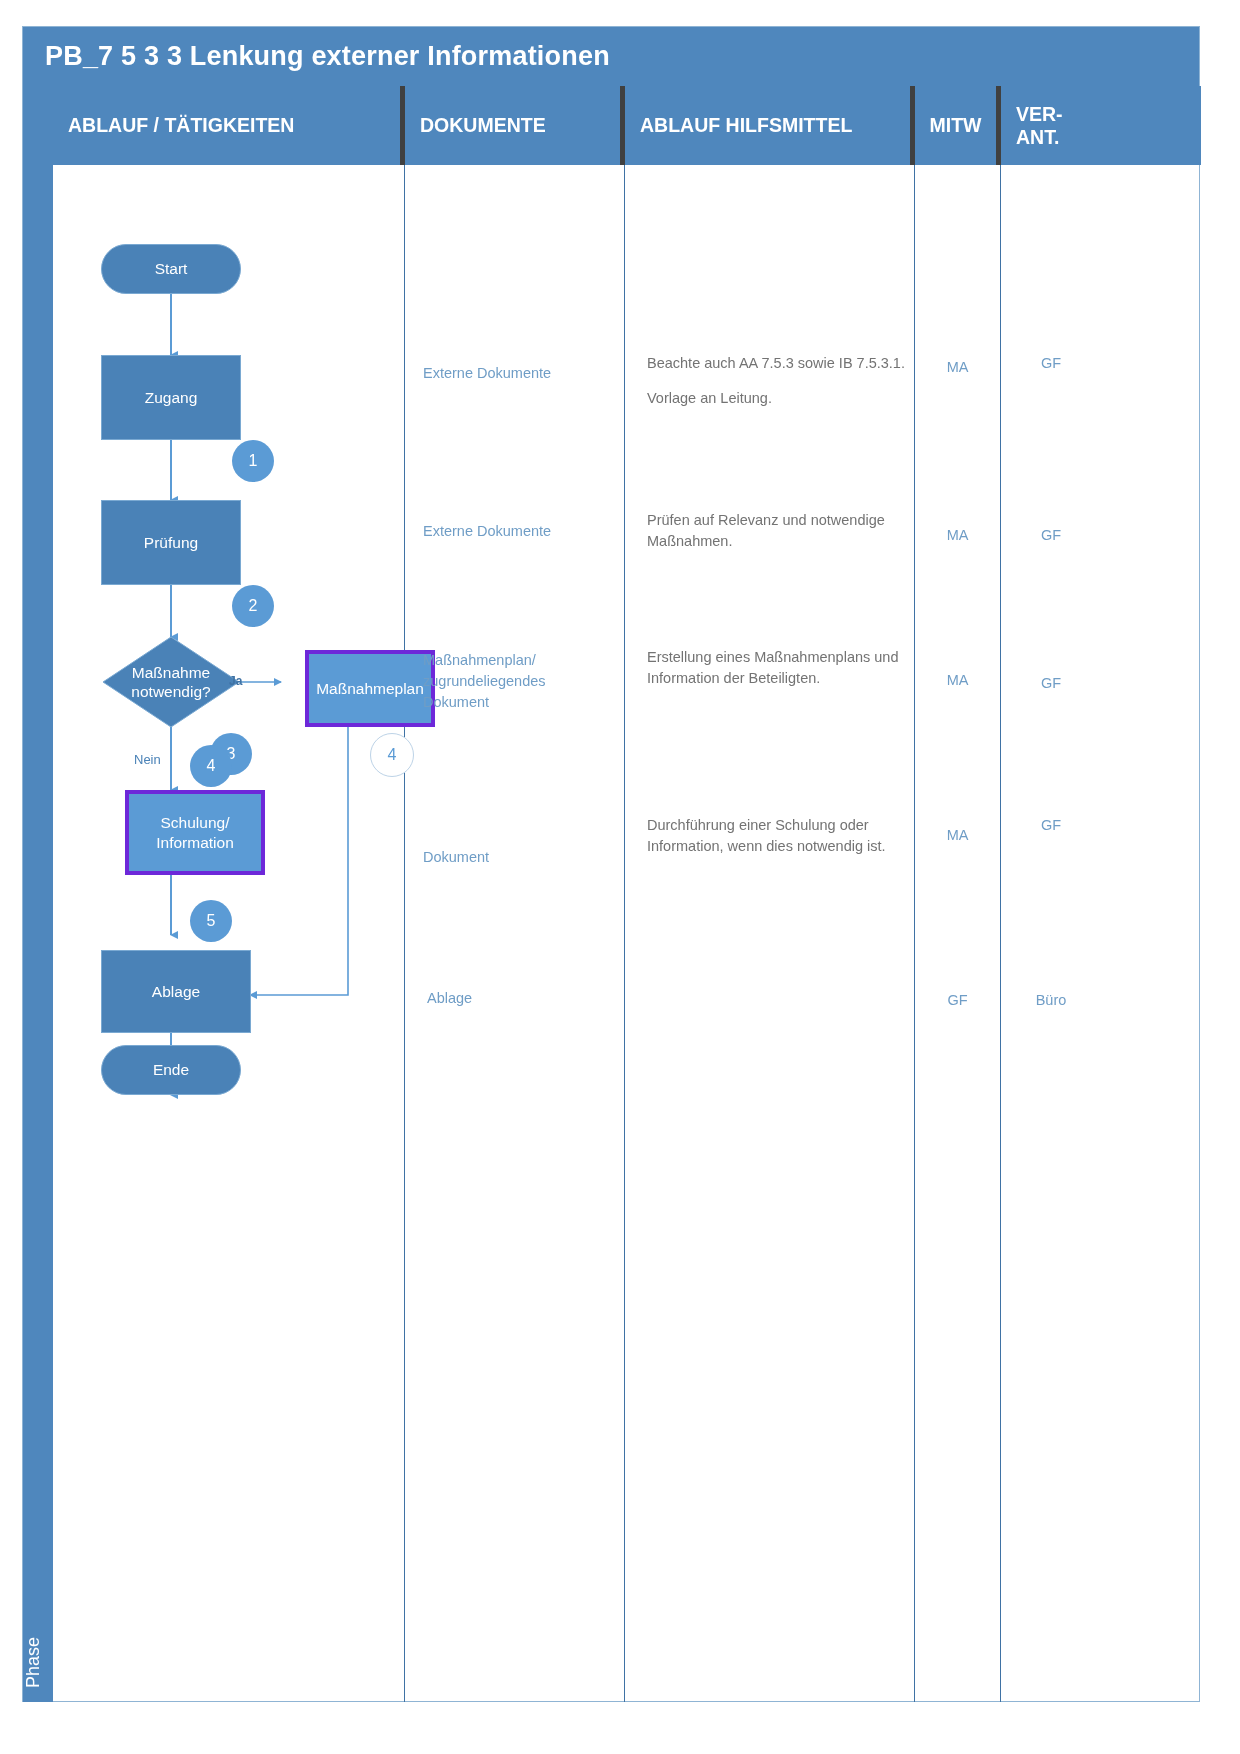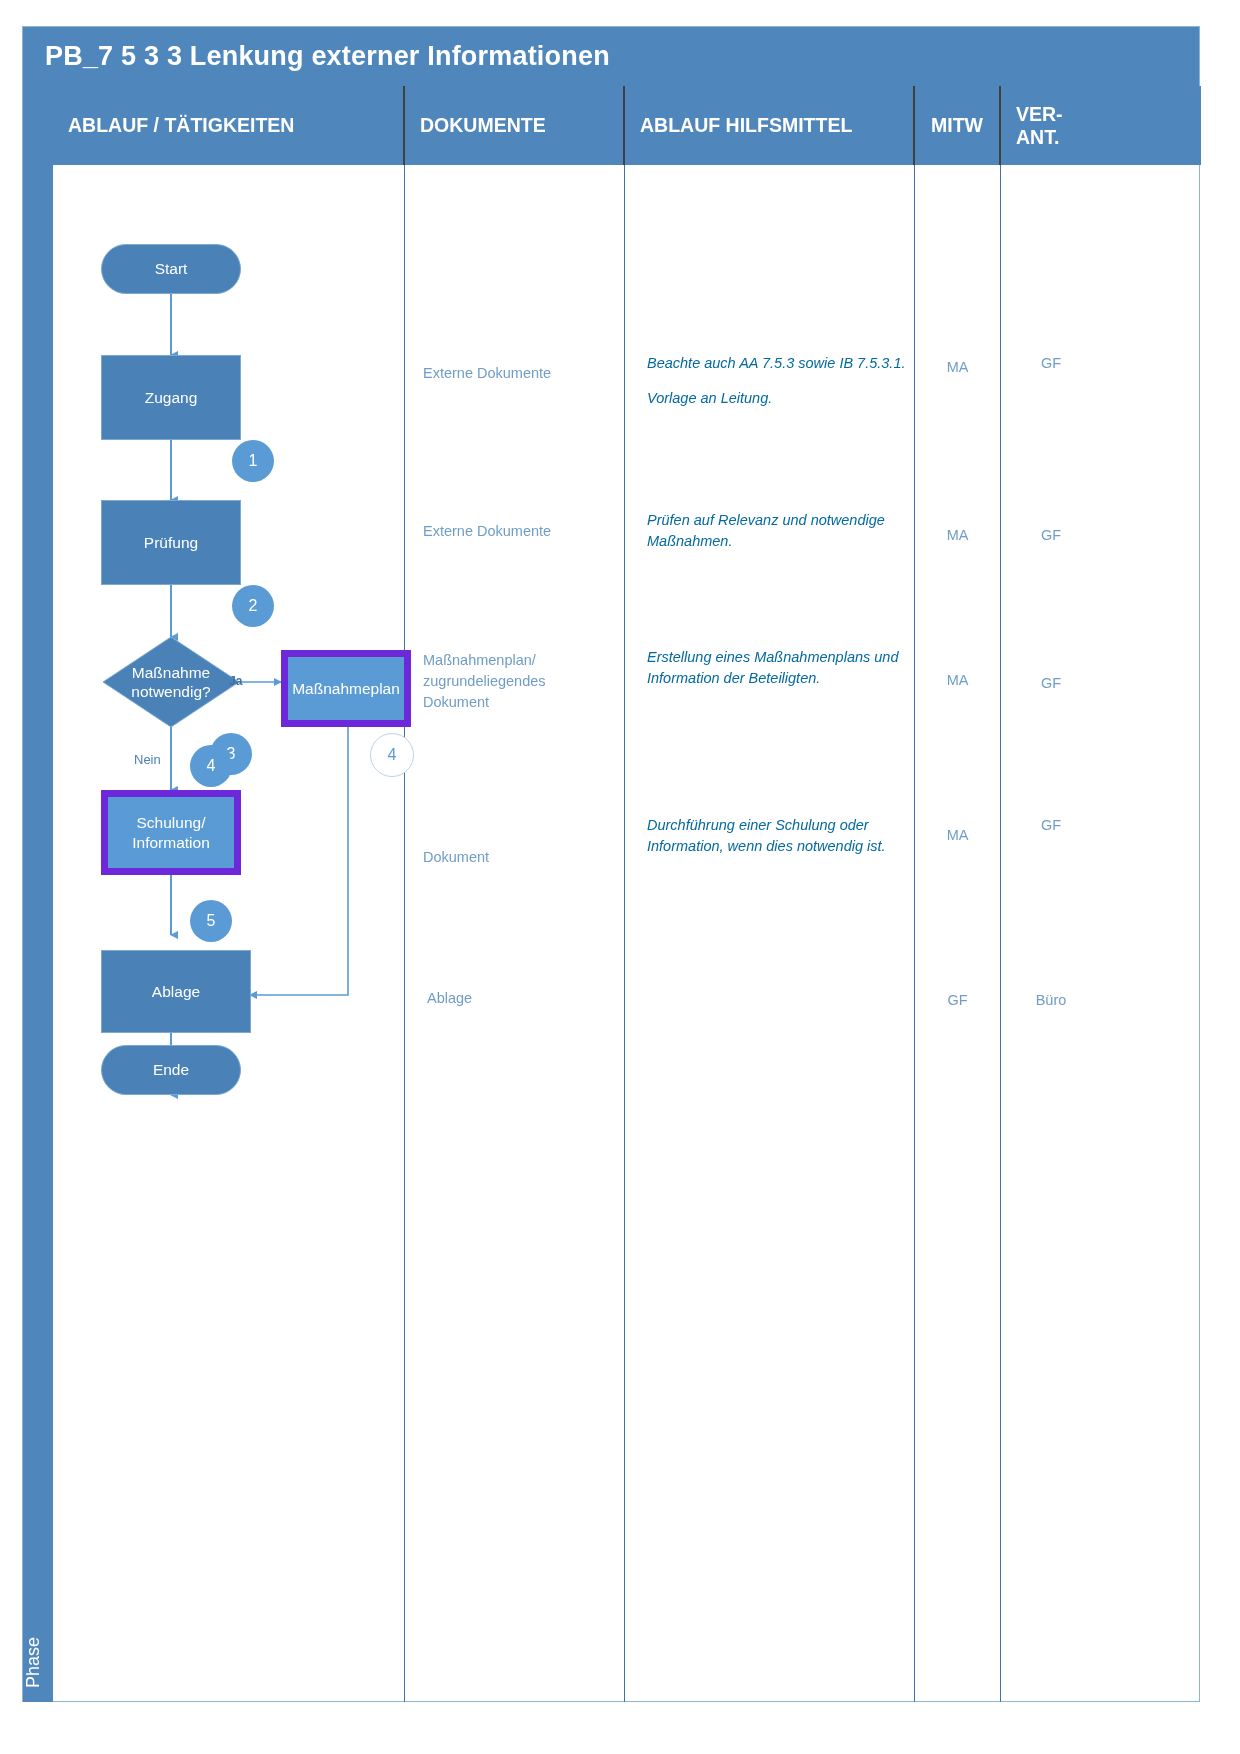--- a/index.html
+++ b/index.html
@@ -82,21 +82,21 @@
   }
   .hdr-cell {
     background: #4f87bd;
     color: #ffffff;
     font-size: 19.5px;
     font-weight: bold;
     display: flex;
     align-items: center;
     box-sizing: border-box;
     padding-left: 15px;
-    border-right: 2px solid #404040;
+    border-right: 5px solid #404040;
     line-height: 1.15;
   }
   .hdr-cell:last-child { border-right: none; }
   .hdr-ablauf     { width: 352px; }
   .hdr-dokumente  { width: 220px; }
   .hdr-hilfsmittel{ width: 290px; }
   .hdr-mitw       { width: 86px; justify-content: center; padding-left: 0; }
   .hdr-verant     { width: 100px; }
 
   
@@ -122,21 +122,21 @@
   .col-verant      { width: 100px; border-right: none; }
 
   
   .txt {
     position: absolute;
     color: #6f9dc6;
     font-size: 14.5px;
     line-height: 1.45;
   }
   .txt-doc  { color: #6f9dc6; }
-  .txt-help { color: #0369a1; font-style: italic; }
+  .txt-help { color: #737373; }
   .txt-role {
     color: #6f9dc6;
     font-size: 14.5px;
     text-align: center;
     width: 100%;
     left: 0;
   }
 
   
   #flow-canvas {
@@ -159,21 +159,22 @@
     background: #4a82b7;
     border: 1px solid #7aa9d2;
     border-radius: 40px;
   }
   .shape-process-dark {
     background: #4a82b7;
     border: 1px solid #7aa9d2;
   }
   .shape-process-light {
     background: #5b9bd5;
-    border: 7px solid #6d28d9;
+    border: 4px solid #6d28d9;
+    margin-left: 24px;
   }
   .shape-decision {
     background: transparent;
     border: none;
   }
   .decision-diamond {
     position: absolute;
     left: 0; top: 0;
     width: 100%; height: 100%;
   }

